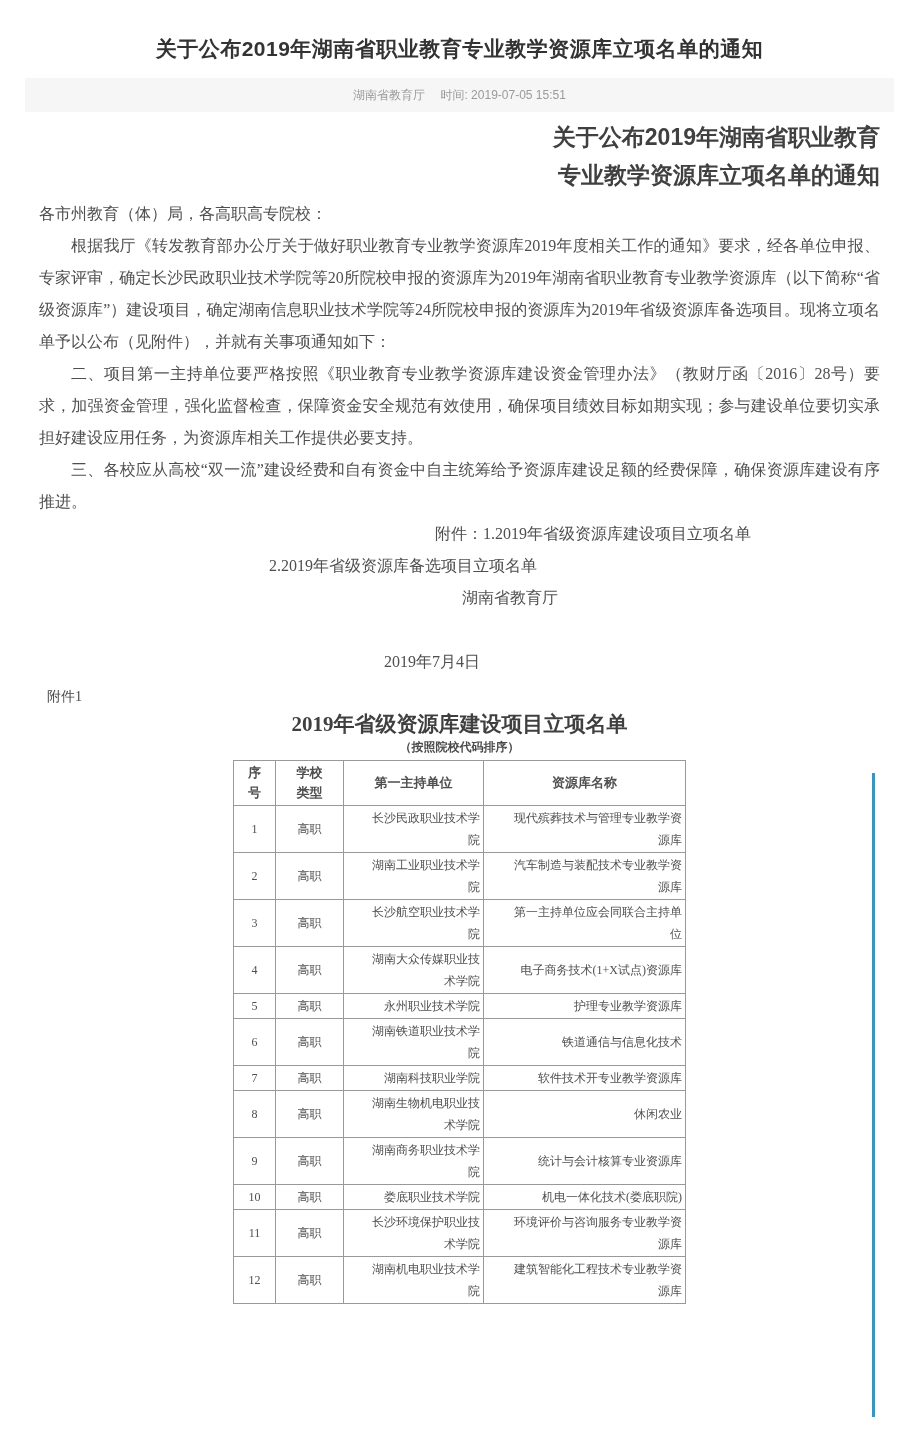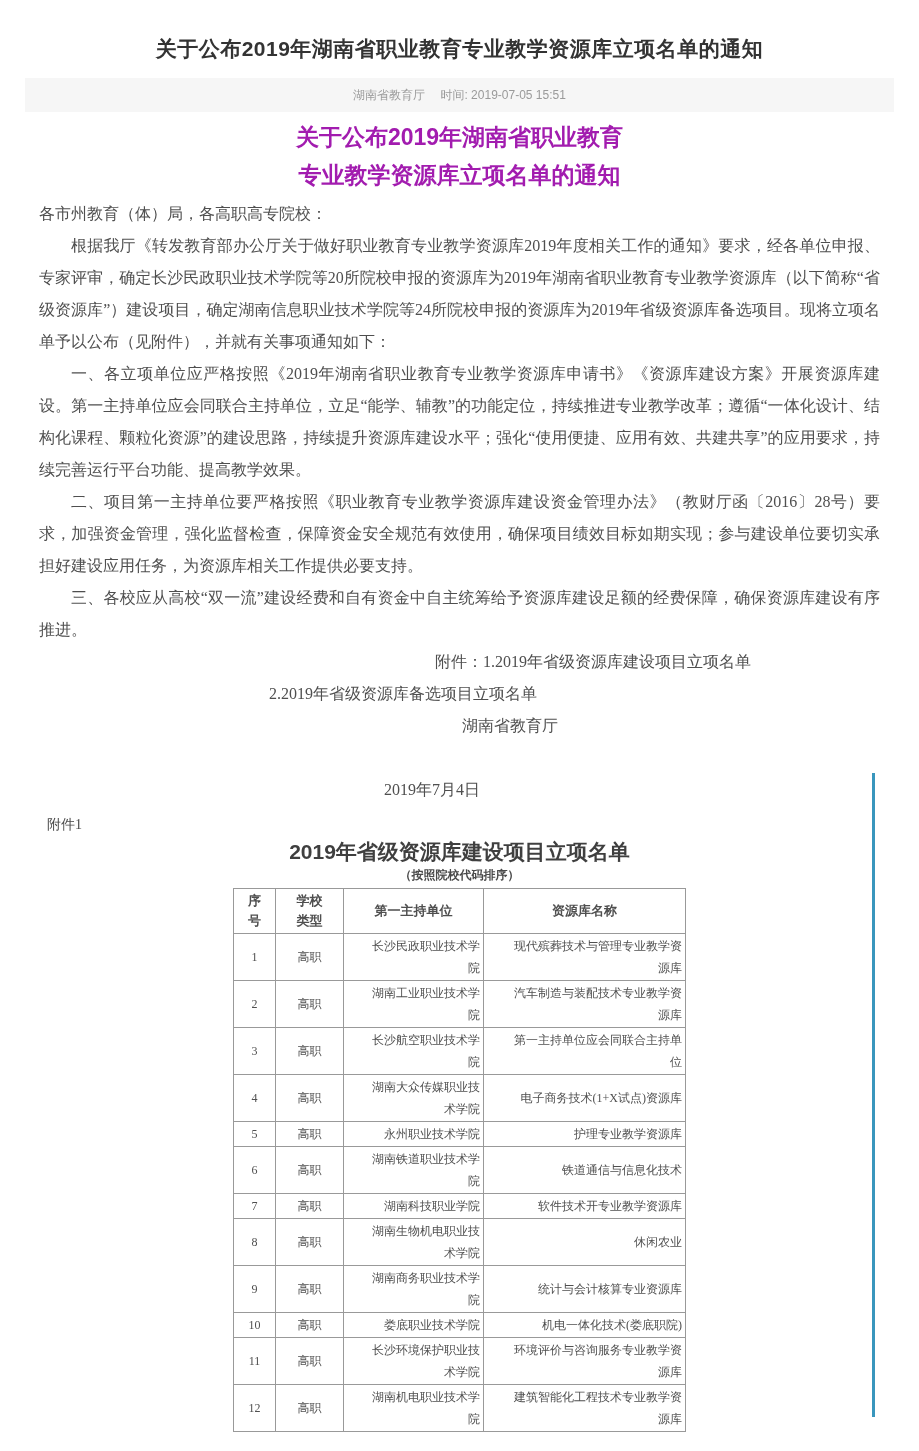--- a/index.html
+++ b/index.html
@@ -36,26 +36,26 @@
   .doc-body { margin: 0 39px; }
   .doc-number {
     margin-top: 18px;
     text-align: right;
     font-size: 15px;
     color: #555555;
     line-height: 20px;
   }
   .doc-title {
     margin-top: 6px;
-    text-align: center;
+    text-align: right;
     font-family: "Liberation Sans", sans-serif;
     font-weight: bold;
     font-size: 23px;
     line-height: 38px;
-    color: #a21caf;
+    color: #404040;
   }
   .salutation {
     margin: 0;
     font-size: 16px;
     line-height: 32px;
     padding-top: 4px;
   }
   .para {
     margin: 0;
     font-size: 16px;
@@ -75,21 +75,21 @@
   .annex-label {
     margin-top: 8px;
     padding-left: 8px;
     font-size: 14px;
     line-height: 22px;
     color: #4a4a4a;
   }
   .annex-table-title {
     margin: 2px 0 0 0;
     text-align: center;
-    font-family: Liberation Sans, sans-serif;
+    font-family: Liberation Serif, serif;
     font-weight: bold;
     font-size: 21px;
     line-height: 28px;
     color: #3f3f3f;
   }
   .annex-table-subtitle {
     text-align: center;
     font-weight: bold;
     font-size: 12px;
     line-height: 18px;
@@ -146,21 +146,20 @@
 <div class="doc-body">
 
   <div class="doc-title">
     <div>关于公布2019年湖南省职业教育</div>
     <div>专业教学资源库立项名单的通知</div>
   </div>
 
   <p class="salutation">各市州教育（体）局，各高职高专院校：</p>
 
   <p class="para">根据我厅《转发教育部办公厅关于做好职业教育专业教学资源库2019年度相关工作的通知》要求，经各单位申报、专家评审，确定长沙民政职业技术学院等20所院校申报的资源库为2019年湖南省职业教育专业教学资源库（以下简称“省级资源库”）建设项目，确定湖南信息职业技术学院等24所院校申报的资源库为2019年省级资源库备选项目。现将立项名单予以公布（见附件），并就有关事项通知如下：</p>
-  <p class="para">一、各立项单位应严格按照《2019年湖南省职业教育专业教学资源库申请书》《资源库建设方案》开展资源库建设。第一主持单位应会同联合主持单位，立足“能学、辅教”的功能定位，持续推进专业教学改革；遵循“一体化设计、结构化课程、颗粒化资源”的建设思路，持续提升资源库建设水平；强化“使用便捷、应用有效、共建共享”的应用要求，持续完善运行平台功能、提高教学效果。</p>
   <p class="para">二、项目第一主持单位要严格按照《职业教育专业教学资源库建设资金管理办法》（教财厅函〔2016〕28号）要求，加强资金管理，强化监督检查，保障资金安全规范有效使用，确保项目绩效目标如期实现；参与建设单位要切实承担好建设应用任务，为资源库相关工作提供必要支持。</p>
   <p class="para">三、各校应从高校“双一流”建设经费和自有资金中自主统筹给予资源库建设足额的经费保障，确保资源库建设有序推进。</p>
 
   <p class="attach-line attach-1">附件：1.2019年省级资源库建设项目立项名单</p>
   <p class="attach-line attach-2">2.2019年省级资源库备选项目立项名单</p>
   <p class="attach-line issuer-line">湖南省教育厅</p>
   <p class="attach-line date-line">2019年7月4日</p>
 
   <div class="annex-label">附件1</div>
 

